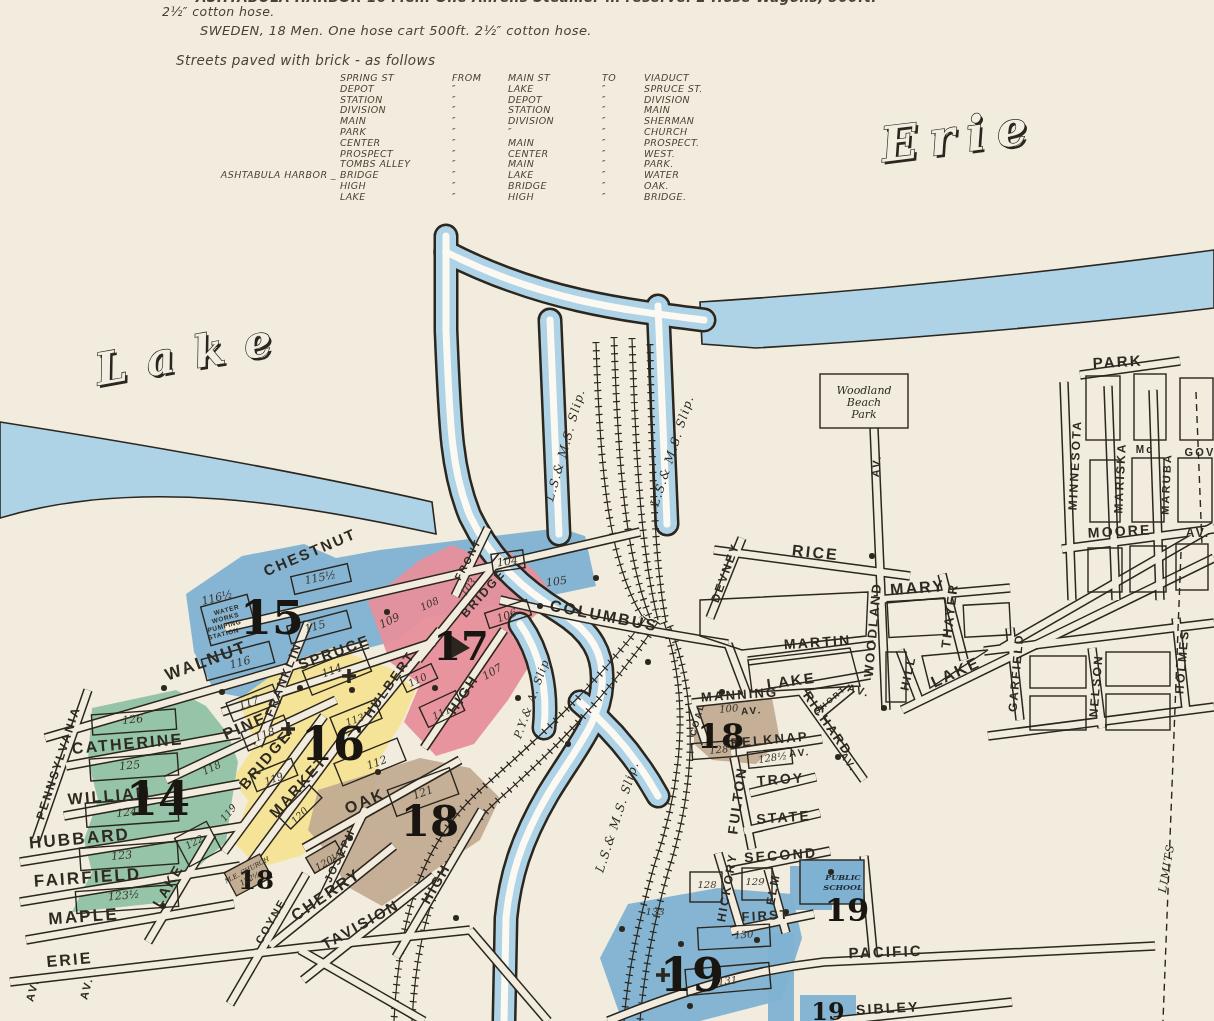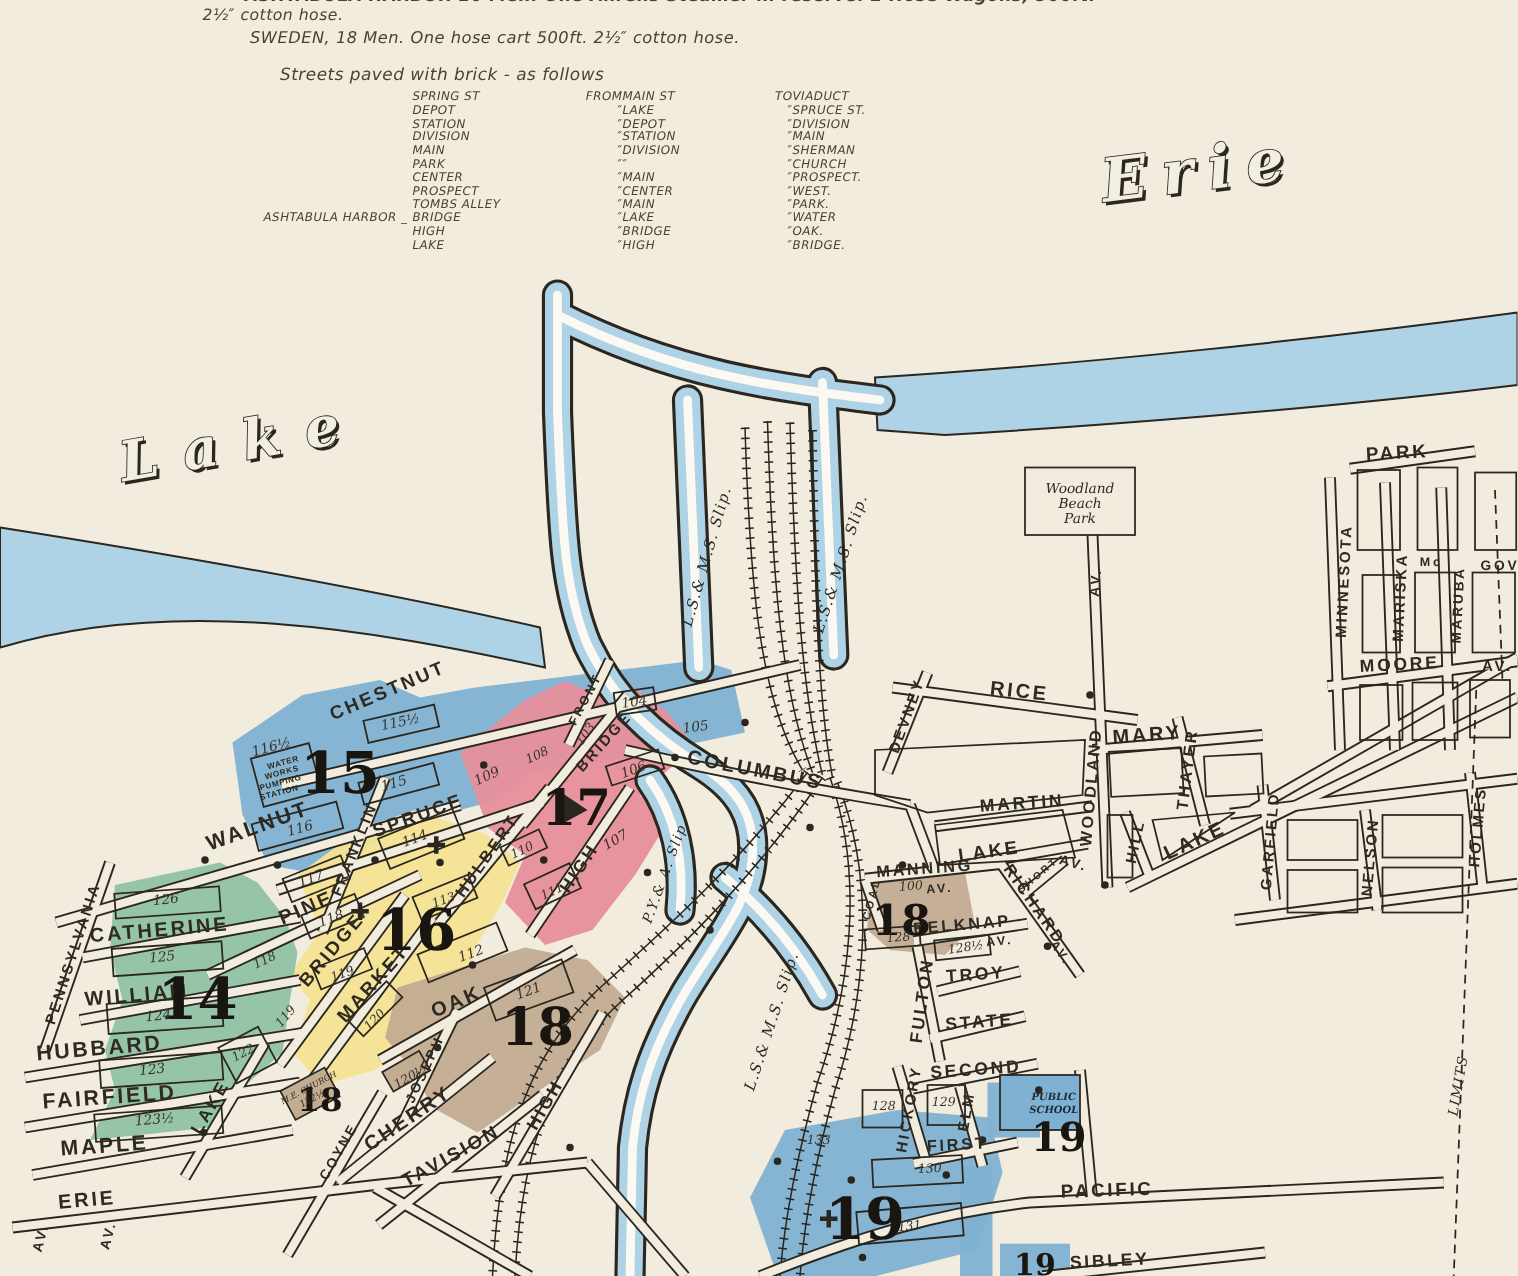--- a/index.html
+++ b/index.html
@@ -6,27 +6,27 @@
   body{width:1214px;height:1021px;overflow:hidden;background:var(--paper,#f1ecdd);position:relative;
        font-family:"Liberation Sans",sans-serif;}
   #stage{position:absolute;inset:0;width:1214px;height:1021px;}
   svg{position:absolute;left:0;top:0;}
   
   .hnote{position:absolute;color:var(--text,#4c4132);font-style:italic;font-family:"DejaVu Sans",sans-serif;
          white-space:nowrap;letter-spacing:.4px;}
   #hline1{left:196px;top:-11px;font-size:13.5px;font-weight:700;}
   #hline2{left:162px;top:4px;font-size:12.5px;}
   #hline3{left:200px;top:23px;font-size:13px;font-weight:400;}
-  #htitle{left:176px;top:52px;font-size:13.5px;margin-left:48px;}
-  #ptable{position:absolute;left:190px;top:73px;color:var(--text,#4c4132);
+  #htitle{left:176px;top:52px;font-size:13.5px;}
+  #ptable{position:absolute;left:200px;top:73px;color:var(--text,#4c4132);
           font-family:"DejaVu Sans",sans-serif;font-style:italic;font-size:9.5px;line-height:10.8px;}
   .prow{display:grid;grid-template-columns:140px 112px 56px 94px 42px 115px;}
   .pc{white-space:nowrap;letter-spacing:.4px;}
   .pc.c0{text-align:right;padding-right:4px;}
-  .pc.c2,.pc.c4{text-align:right;}
+  .pc.c2,.pc.c4{text-align:left;}
   
   .wash{stroke:none;opacity:.95;}
   .d-blue{fill:var(--district_blue);} .d-pink{fill:var(--district_pink);}
   .d-yellow{fill:var(--district_yellow);} .d-green{fill:var(--district_green);}
   .d-tan{fill:var(--district_tan);}
   .lakeband{fill:var(--water);stroke:var(--ink);stroke-width:1.6;}
   #waterways path{fill:none;stroke:#fbf9f1;stroke-width:7;stroke-linecap:round;}
   .water-casing path{fill:none;stroke:var(--ink);stroke-width:25;stroke-linecap:round;}
   .water-fill path{fill:none;stroke:var(--water);stroke-width:20;stroke-linecap:round;}
   #roads path{fill:none;stroke:var(--paper);stroke-width:6.5;stroke-linecap:butt;stroke-linejoin:round;}

